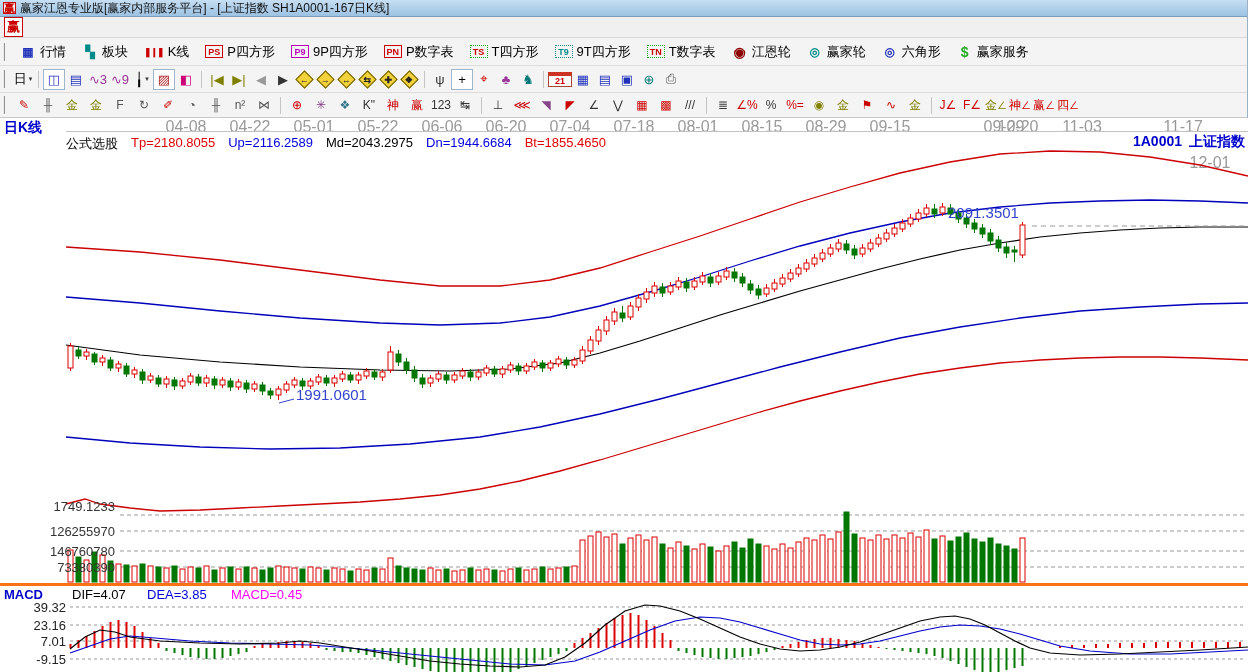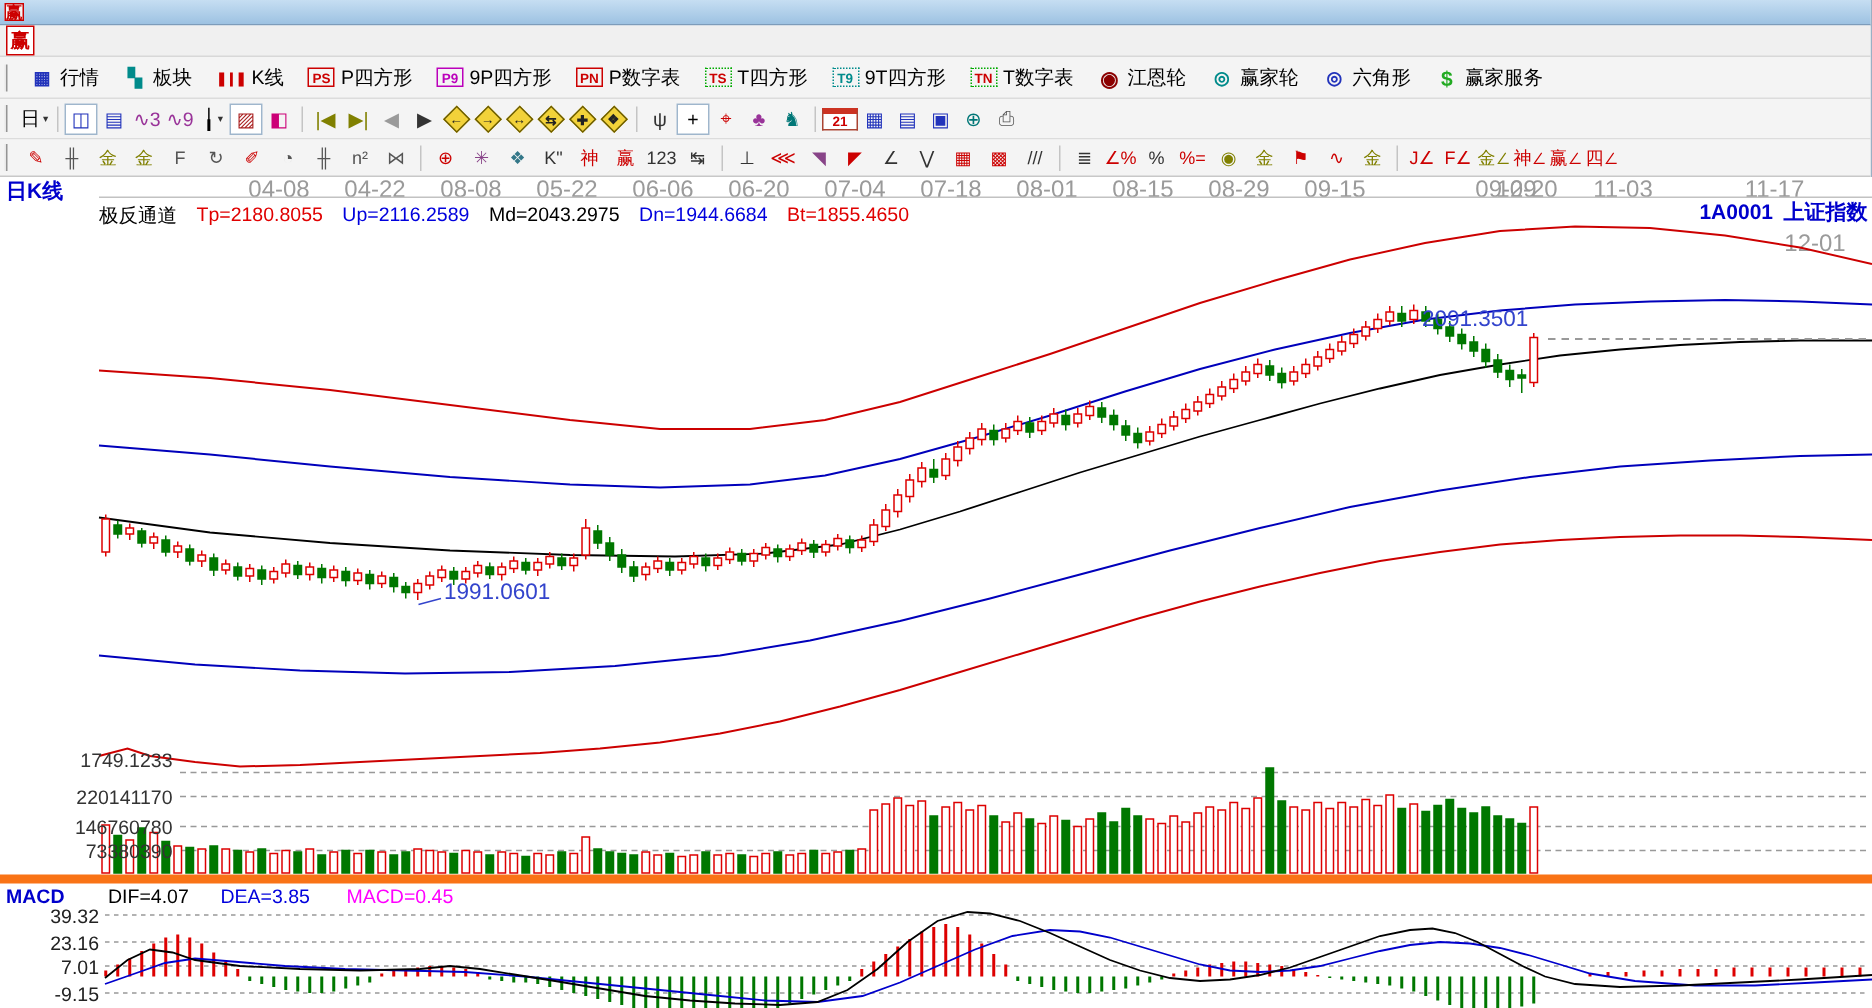--- a/index.html
+++ b/index.html
@@ -46,36 +46,37 @@
 .date-label{position:absolute;top:0;font-size:16px;color:#9a9a9a;transform:translateX(-50%);white-space:nowrap}
 .topline{position:absolute;left:66px;right:0;top:13px;height:1px;background:#c2c2c2}
 #main-svg{position:absolute;left:0;top:14px}
 .plabel{position:absolute;left:4px;top:1px;font-size:14px;font-weight:bold;color:#0000cc}
 .hdr{position:absolute;left:66px;top:17px;font-size:13px;display:flex;gap:13px;white-space:nowrap}
 .hdr .k{color:#000}.c-red{color:#e00000}.c-blue{color:#0000dd}.c-black{color:#000}
 .symbol{position:absolute;right:3px;top:15px;font-size:14px;font-weight:bold;color:#0000cc;display:flex;gap:7px}
 .axisv{position:absolute;left:0;width:115px;text-align:right;font-size:13px;color:#333}
 .ann{position:absolute;font-size:15px;color:#3344cc;white-space:nowrap}
 
-.macdpanel{position:relative;width:1248px;height:89px;border-top:6px solid #f97316;background:#fff}
+.macdpanel{position:relative;width:1248px;height:89px;border-top:3px solid #f97316;background:#fff}
 #macd-svg{position:absolute;left:0;top:0}
 .mhdr{position:absolute;top:1px;font-size:13px;white-space:nowrap}
 .m-macd{left:4px;color:#0000cc;font-weight:bold}
 .m-dif{left:72px;color:#000}
 .m-dea{left:147px;color:#0000dd}
 .m-m045{left:231px;color:#ff00ff}
 .maxis{position:absolute;left:0;width:66px;text-align:right;font-size:13px;color:#222}
 </style>
 </head>
 <body>
 
 <div class="win">
 
   <div class="titlebar">
     <span class="tlogo">赢</span>
+    <span>赢家江恩专业版[赢家内部服务平台] - [上证指数  SH1A0001-167日K线]</span>
   </div>
 
   <div class="menubar">
     <span class="mlogo">赢</span>
   </div>
 
   <div class="tb tb1" id="toolbar-main">
       <span class="grip"></span>
       <button class="tb1btn">
         <span class="t1ic ic-blue">▦</span>
@@ -226,21 +227,21 @@
       <span class="tbi" title="gold-angle-icon" style="color: rgb(128, 128, 0);">金∠</span>
       <span class="tbi" title="shen-angle-icon" style="color: rgb(204, 0, 0);">神∠</span>
       <span class="tbi" title="ying-angle-icon" style="color: rgb(204, 0, 0);">赢∠</span>
       <span class="tbi" title="si-angle-icon" style="color: rgb(204, 0, 0);">四∠</span>
     </div>
 
   <div class="chartpanel">
     <div id="dates">
         <span class="date-label" style="left: 186px;">04-08</span>
         <span class="date-label" style="left: 250px;">04-22</span>
-        <span class="date-label" style="left: 314px;">08-08</span>
+        <span class="date-label" style="left: 314px;">05-01</span>
         <span class="date-label" style="left: 378px;">05-22</span>
         <span class="date-label" style="left: 442px;">06-06</span>
         <span class="date-label" style="left: 506px;">06-20</span>
         <span class="date-label" style="left: 570px;">07-04</span>
         <span class="date-label" style="left: 634px;">07-18</span>
         <span class="date-label" style="left: 698px;">08-01</span>
         <span class="date-label" style="left: 762px;">08-15</span>
         <span class="date-label" style="left: 826px;">08-29</span>
         <span class="date-label" style="left: 890px;">09-15</span>
         <span class="date-label" style="left: 1004px;">09-29</span>
@@ -620,35 +621,35 @@
         <rect x="1012" y="118" width="5" height="2" fill="#007700" stroke="#007700" stroke-width="1"></rect>
         <rect x="1020" y="406" width="5" height="44" fill="#ffffff" stroke="#dd0000" stroke-width="1"></rect>
         <line x1="1022.5" y1="90" x2="1022.5" y2="126" stroke="#dd0000" stroke-width="1"></line>
         <rect x="1020" y="93" width="5" height="30" fill="#ffffff" stroke="#dd0000" stroke-width="1"></rect>
         <line x1="279" y1="271" x2="294" y2="267" stroke="#3344cc" stroke-width="1"></line>
       </svg>
 
     <div class="plabel">日K线</div>
 
     <div class="hdr">
-      <span class="k">极反通道</span>
+      <span class="k">公式选股</span>
       <span class="c-red">Tp=2180.8055</span>
       <span class="c-blue">Up=2116.2589</span>
       <span class="c-black">Md=2043.2975</span>
       <span class="c-blue">Dn=1944.6684</span>
       <span class="c-red">Bt=1855.4650</span>
     </div>
 
     <div class="symbol">
       <span>1A0001</span>
       <span>上证指数</span>
     </div>
 
     <div class="axisv" style="top:381px">1749.1233</div>
-    <div class="axisv" style="top:406px">220141170</div>
+    <div class="axisv" style="top:406px">126255970</div>
     <div class="axisv" style="top:426px">146760780</div>
     <div class="axisv" style="top:442px">73380390</div>
 
     <div class="ann" style="left:296px;top:268px">1991.0601</div>
     <div class="ann" style="left:948px;top:86px">2091.3501</div>
   </div>
 
   <div class="macdpanel">
     <svg id="macd-svg" width="1248" height="89" viewBox="0 0 1248 89">
         <line x1="70" y1="21" x2="1244" y2="21" stroke="#999" stroke-dasharray="3,3" stroke-width="1"></line>

